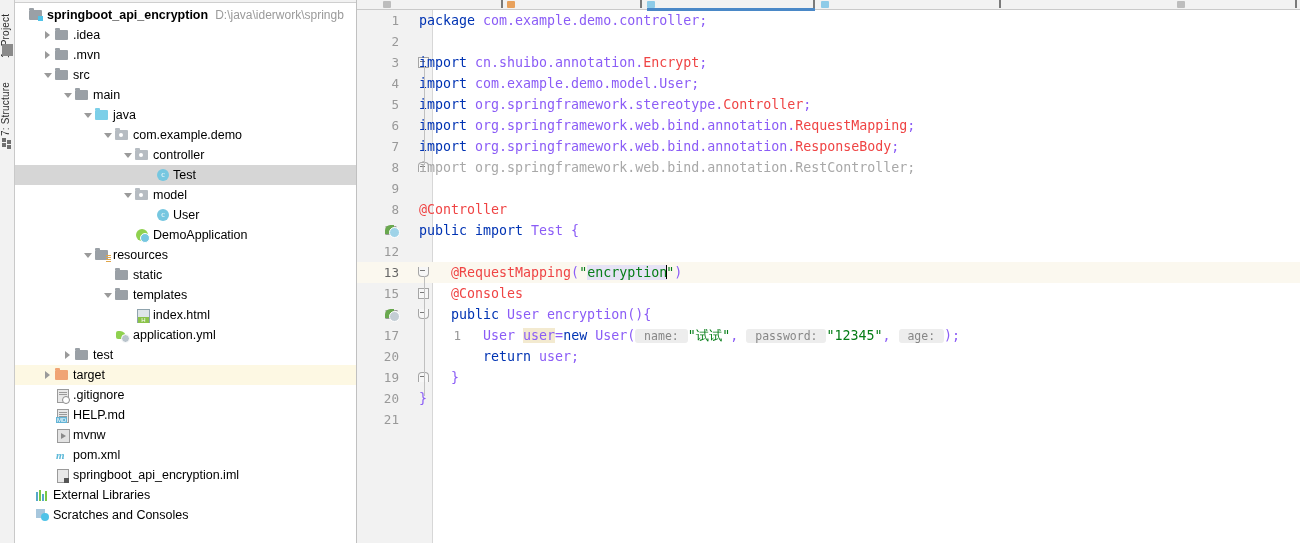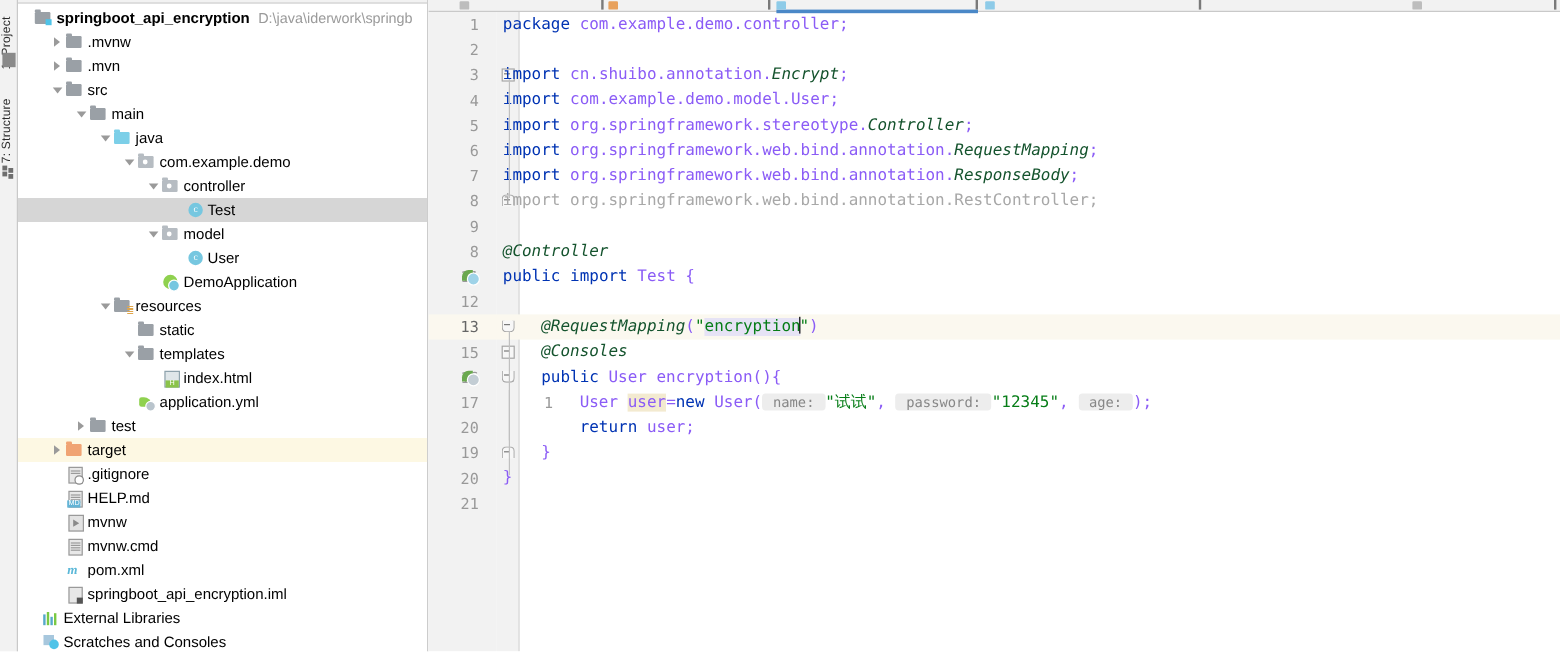--- a/index.html
+++ b/index.html
@@ -145,21 +145,21 @@
   .spring-bean:after{content:"";position:absolute;left:4px;top:3px;width:9px;height:9px;border-radius:50%;background:#9fd3e8;border:1px solid #fff;}
   .spring-bean.grey:after{background:#c3cdd4;}
   .foldmark{position:absolute;left:58px;width:16px;height:21px;}
   .foldmark .bx{position:absolute;left:3px;top:5px;width:9px;height:9px;border:1px solid #a6a6a6;background:#f7f7f7;}
   .foldmark .bx:after{content:"";position:absolute;left:1px;top:3px;width:5px;height:1px;background:#7a7a7a;}
   .foldmark.tip .bx{border-radius:0 0 4px 4px;border-top:none;}
   .foldline{position:absolute;left:67px;width:1px;background:#c0c0c0;}
 
   
   .kw{color:#0033b3;}
-  .ann{color:#14532d;font-style:italic;}
+  .ann{color:#ef4444;}
   .str{color:#067d17;}
   .num{color:#1750eb;}
   .plain{color:#8b5cf6;}
   .dim{color:#a8a8a8;}
   .hint{background:#ededed;color:#878787;border-radius:3px;padding:0 2px;font-size:11.5px;}
   .sel-txt{background:#e6e3f5;}
   .ident-hl{background:#f3ead0;}
   .caret{display:inline-block;width:1px;height:14px;background:#000;vertical-align:-2px;margin:0 -1px;}
 </style>
 </head>
@@ -192,21 +192,21 @@
         <span class="path">D:\java\iderwork\springb</span>
       </div>
 
       <div id="tree-rows">
           <div class="row">
             <div style="width:26px;flex:0 0 26px"></div>
             <div class="arrow right"></div>
             <div class="ico">
               <span class="folder"></span>
             </div>
-            <span class="lbl">.mvnw</span>
+            <span class="lbl">.idea</span>
           </div>
           <div class="row">
             <div style="width:26px;flex:0 0 26px"></div>
             <div class="arrow right"></div>
             <div class="ico">
               <span class="folder"></span>
             </div>
             <span class="lbl">.mvn</span>
           </div>
           <div class="row">
@@ -355,28 +355,20 @@
             </div>
             <span class="lbl">HELP.md</span>
           </div>
           <div class="row">
             <div style="width:26px;flex:0 0 26px"></div>
             <div class="arrow"></div>
             <div class="ico">
               <span class="run-ico"></span>
             </div>
             <span class="lbl">mvnw</span>
-          </div>
-          <div class="row">
-            <div style="width:26px;flex:0 0 26px"></div>
-            <div class="arrow"></div>
-            <div class="ico">
-              <span class="file"></span>
-            </div>
-            <span class="lbl">mvnw.cmd</span>
           </div>
           <div class="row">
             <div style="width:26px;flex:0 0 26px"></div>
             <div class="arrow"></div>
             <div class="ico">
               <span class="m-ico">m</span>
             </div>
             <span class="lbl">pom.xml</span>
           </div>
           <div class="row">

